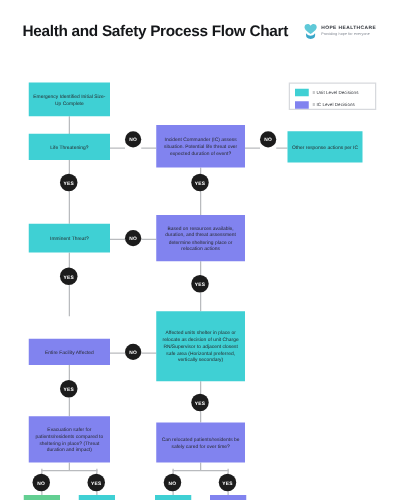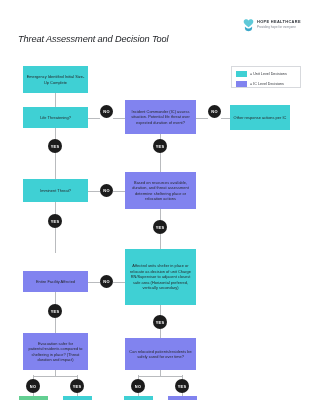--- a/index.html
+++ b/index.html
@@ -66,21 +66,21 @@
   .conn{position:absolute;background:#b9bbbe;z-index:1;}
   .vline{width:1.1px;}
   .hline{height:1.1px;}
 </style>
 </head>
 <body>
 
 <div id="page">
 
   <div class="header">
-    <div class="subtitle">Threat Assessment and Decision Tool</div>
+    <div class="title">Health and Safety Process Flow Chart</div>
 
     <div class="logo">
       <div class="logo-mark">
         <svg width="13" height="14" viewBox="0 0 26 28">
           <path d="M13 5.2 C10.6 1.2 4.6 1.8 3.4 6.2 C2.4 10 6.6 13.8 13 18.4 C19.4 13.8 23.6 10 22.6 6.2 C21.4 1.8 15.4 1.2 13 5.2 Z" fill="#5fc9d8"></path>
           <path d="M6 17 C6 17 5 21 7 24 C9 27 17 27 19 24 C21 21 20 17 20 17 C18 20 15 21 13 21 C11 21 8 20 6 17 Z" fill="#3aa7c9"></path>
         </svg>
       </div>
       <div class="logo-text">
         <div class="logo-name">HOPE HEALTHCARE</div>

